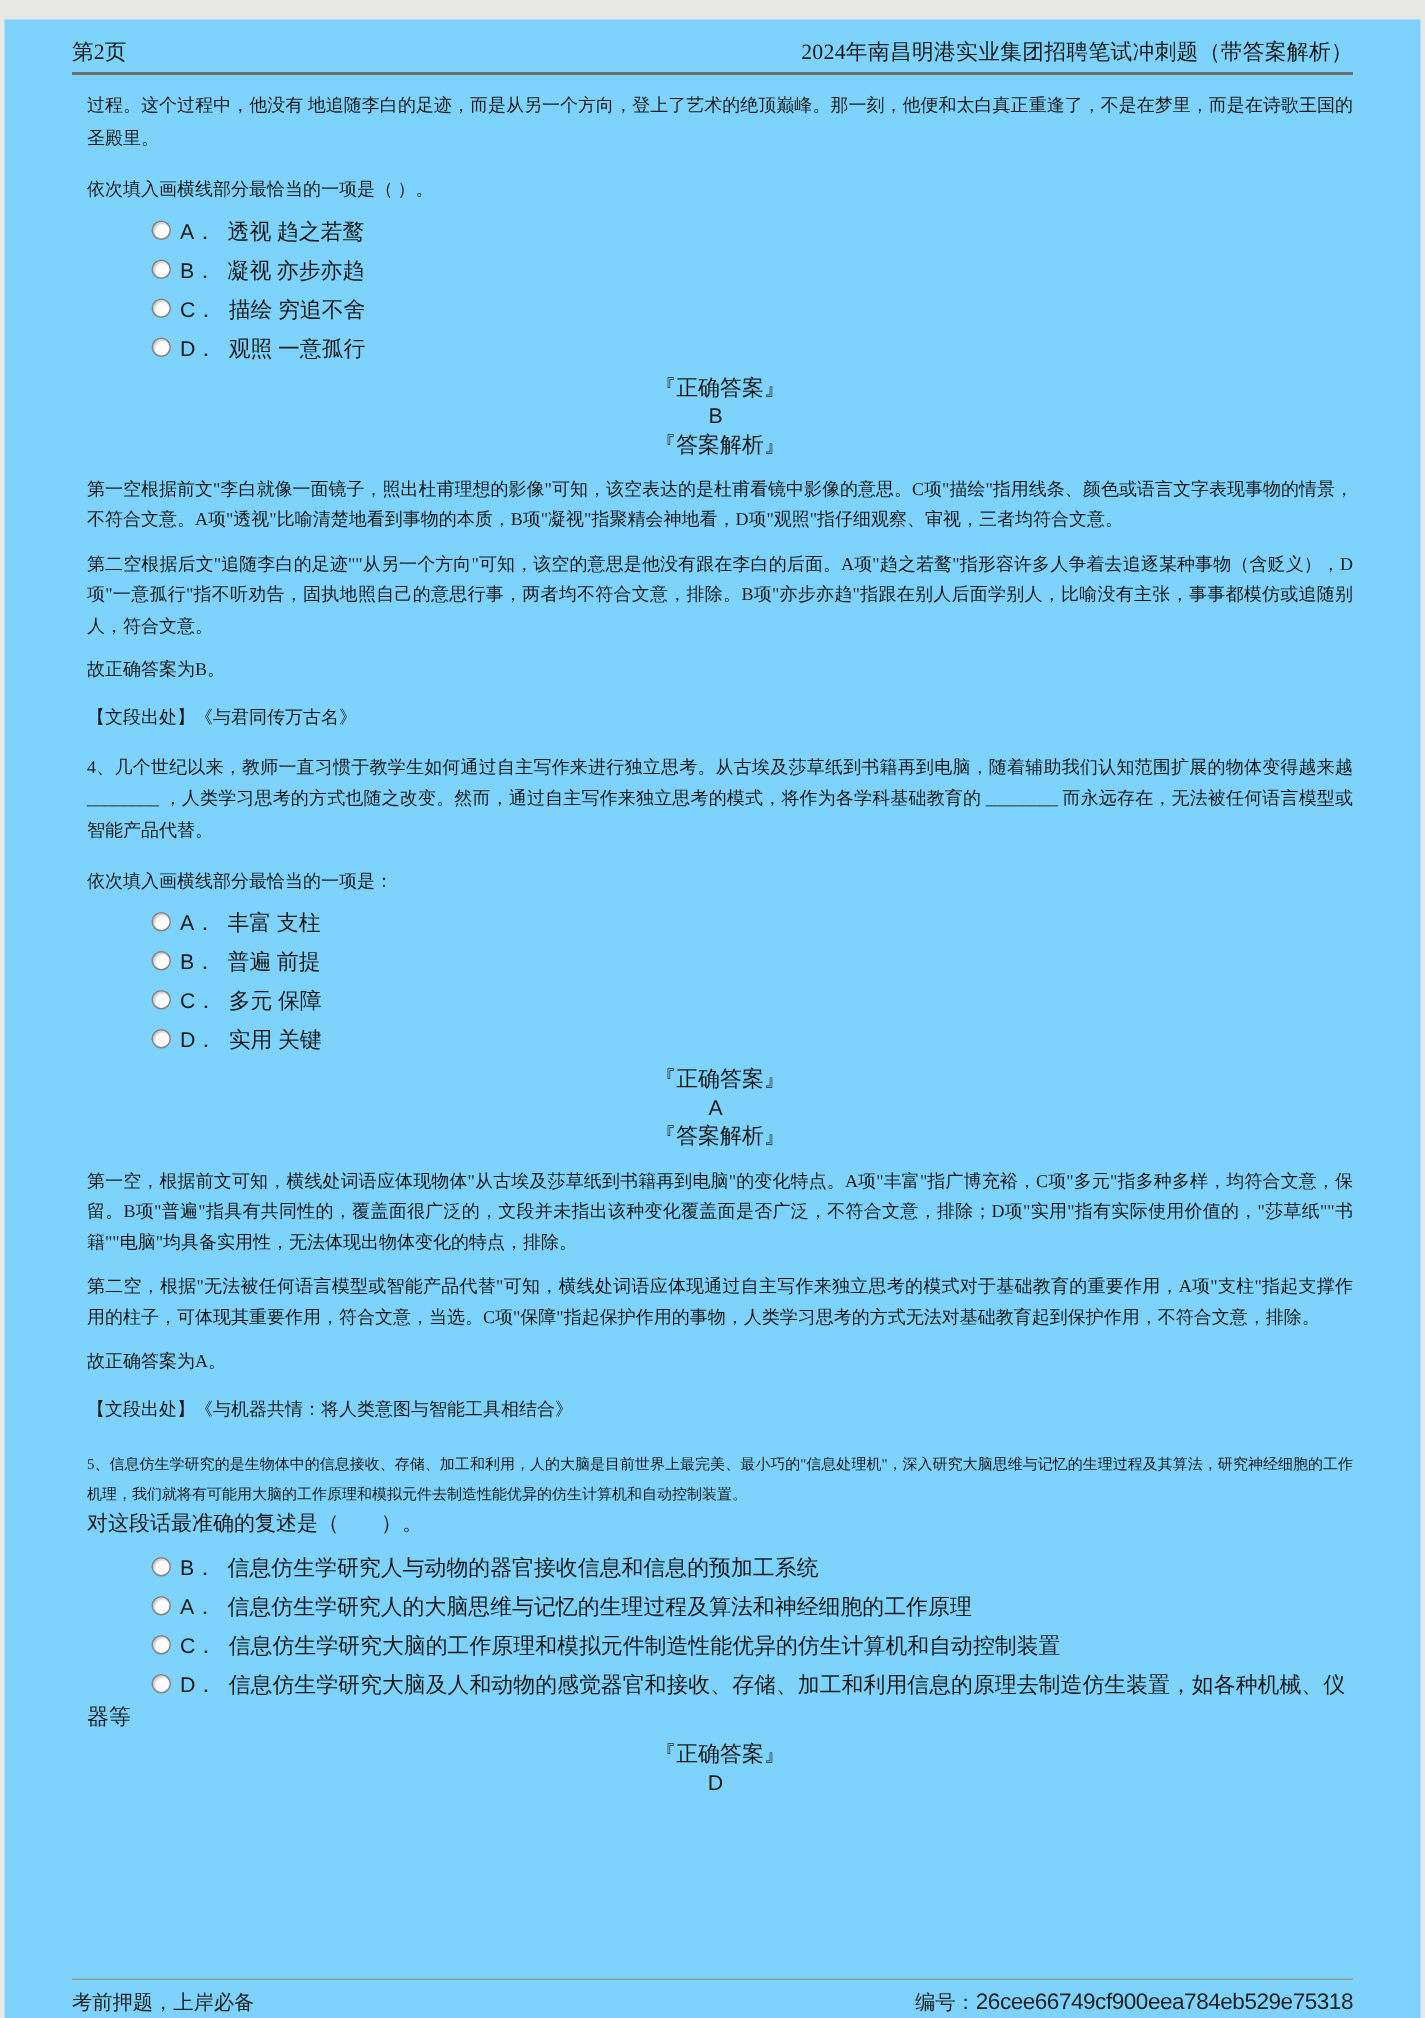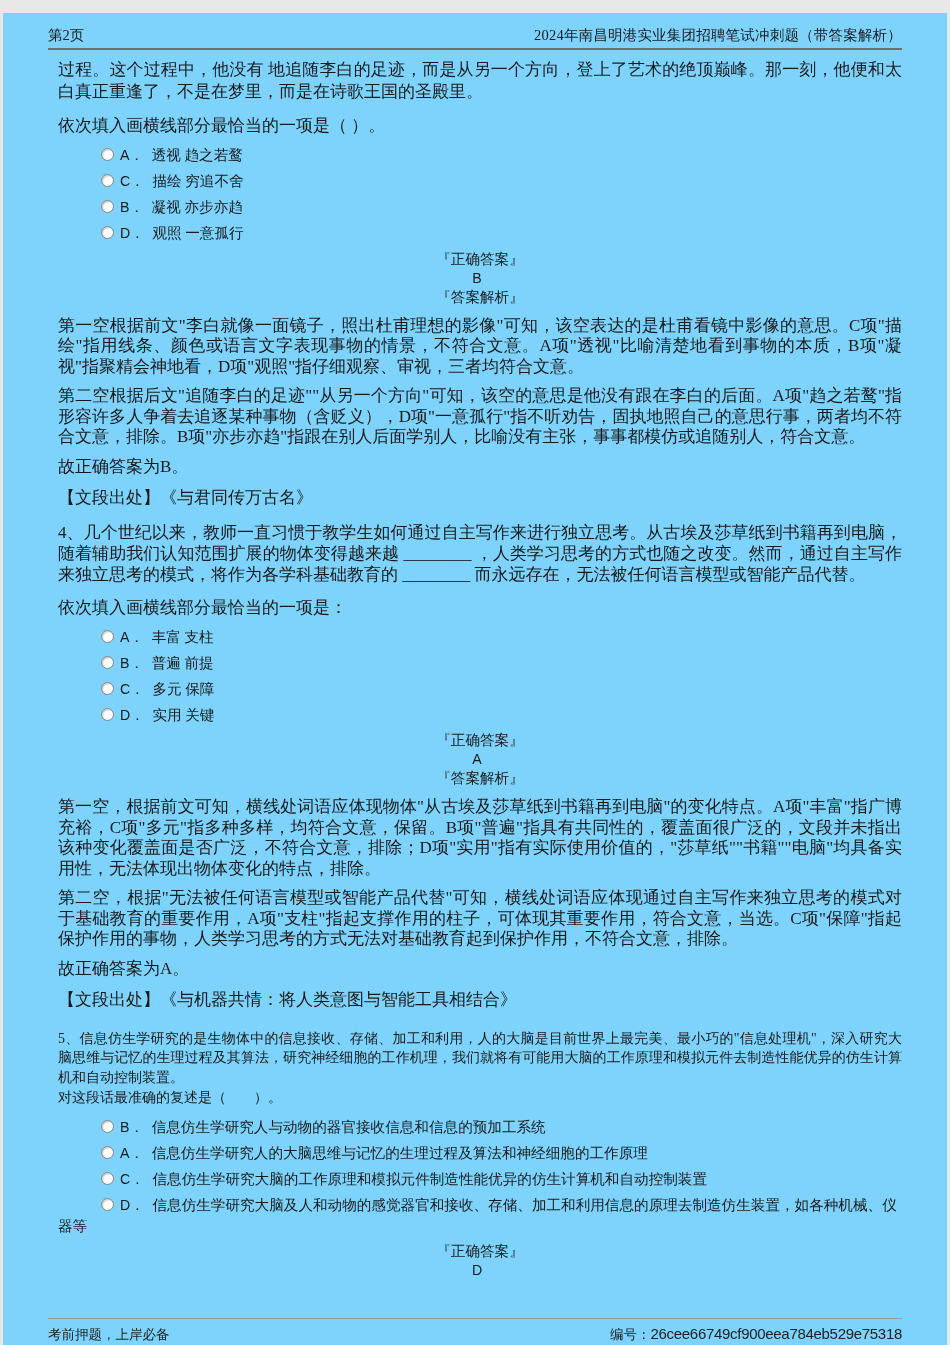--- a/index.html
+++ b/index.html
@@ -10,25 +10,25 @@
   }
   
   .hdr{
     display:flex;justify-content:space-between;align-items:flex-end;
     margin:0 45px;padding:13px 0 4px 0;border-bottom:2px solid #6f6f6f;
     font-size:14.5px;line-height:18px;
   }
   .hdr .title{letter-spacing:0.2px;}
   
   .main{padding:0 45px 0 55px;}
-  .para{margin:0;font-size:17px;line-height:20.5px;text-align:justify;}
+  .para{margin:0;font-size:12px;line-height:20.5px;text-align:justify;}
   .passage{margin-top:9px;line-height:22px;}
   .prompt{margin-top:13px;}
   .stem{margin-top:13px;line-height:21px;}
-  .q5stem{margin-top:18px;font-size:14px;line-height:19.5px;}
+  .q5stem{margin-top:18px;font-size:10px;line-height:19.5px;}
   .q5prompt{margin-top:1px;font-size:14px;}
   .apara{margin-top:9px;}
   .src{margin-top:11px;}
   
   .opts{margin-top:6px;}
   .opt{font-size:14.6px;line-height:20.5px;padding:2.75px 0;text-indent:43px;text-align:left;}
   .radio{
     display:inline-block;width:11px;height:11px;border:1px solid #848484;border-radius:50%;
     background:#fdfdfd;box-shadow:inset 1px 1px 1.5px rgba(0,0,0,.22);
     vertical-align:-1px;margin-right:6px;
@@ -58,22 +58,22 @@
     <span class="title">2024年南昌明港实业集团招聘笔试冲刺题（带答案解析）</span>
   </div>
 
   <div class="main">
 
     <p class="para passage">过程。这个过程中，他没有 地追随李白的足迹，而是从另一个方向，登上了艺术的绝顶巅峰。那一刻，他便和太白真正重逢了，不是在梦里，而是在诗歌王国的圣殿里。</p>
     <p class="para prompt">依次填入画横线部分最恰当的一项是（ ）。</p>
 
     <div class="opts">
       <div class="opt"><span class="radio"></span><span class="letter">A．</span><span>透视 趋之若鹜</span></div>
+      <div class="opt"><span class="radio"></span><span class="letter">B．</span><span>凝视 亦步亦趋</span></div>
       <div class="opt"><span class="radio"></span><span class="letter">C．</span><span>描绘 穷追不舍</span></div>
-      <div class="opt"><span class="radio"></span><span class="letter">B．</span><span>凝视 亦步亦趋</span></div>
       <div class="opt"><span class="radio"></span><span class="letter">D．</span><span>观照 一意孤行</span></div>
     </div>
 
     <div class="ansblock">
       <p class="ansline">『正确答案』</p>
       <p class="ansline ansvalue">B</p>
       <p class="ansline">『答案解析』</p>
     </div>
 
     <p class="para apara">第一空根据前文"李白就像一面镜子，照出杜甫理想的影像"可知，该空表达的是杜甫看镜中影像的意思。C项"描绘"指用线条、颜色或语言文字表现事物的情景，不符合文意。A项"透视"比喻清楚地看到事物的本质，B项"凝视"指聚精会神地看，D项"观照"指仔细观察、审视，三者均符合文意。</p>

